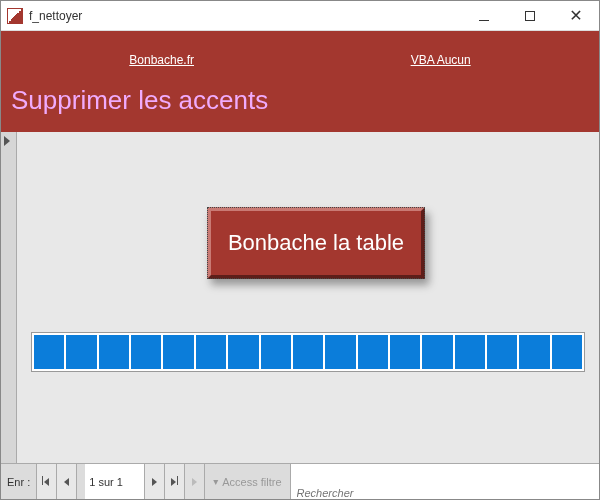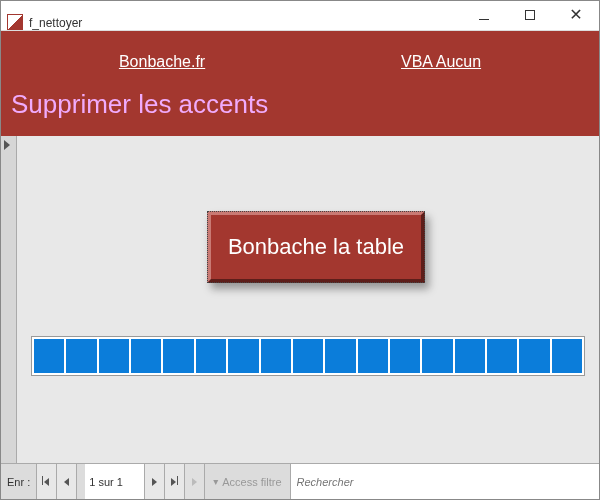--- a/index.html
+++ b/index.html
@@ -8,21 +8,21 @@
     width: 600px; height: 500px;
     border: 1px solid #888;
     display: flex; flex-direction: column;
     background: #fff;
     position: relative;
   }
   
   .titlebar {
     height: 30px;
     background: #fff;
-    display: flex; align-items: flex-end;
+    display: flex; align-items: center;
     border-bottom: 1px solid #ddd;
   }
   .titlebar-icon {
     width: 16px; height: 16px;
     margin: 0 6px;
     border: 1px solid #a3372f;
     background: linear-gradient(135deg, #fff 50%, #a3372f 50%);
   }
   .titlebar-text { font-size: 12px; color: #333; flex: 0 0 auto; }
   .titlebar-spacer { flex: 1; }
@@ -41,21 +41,21 @@
     color: #fff;
     padding: 14px 10px 16px 10px;
   }
   .header-links {
     display: flex;
     justify-content: space-around;
     padding: 8px 10px 18px 10px;
   }
   .header-links a {
     color: #fff;
-    font-size: 16px;
+    font-size: 12px;
     text-decoration: underline;
     cursor: pointer;
   }
   .header-title {
     font-size: 26px;
     color: #f0abfc;
     font-weight: 400;
   }
 
   
@@ -148,21 +148,21 @@
     margin-left: 8px;
   }
   .recnav .filter {
     padding: 0 8px;
     display:flex; align-items:center; gap:4px;
     color:#999;
     border-right:1px solid #aaa;
   }
   .recnav .search {
     flex:1; padding:0 6px;
-    display:flex; align-items:center;
+    display:flex; align-items:flex-end;
     color:#888;
     font-style: italic;
     background:#fff;
   }
   .recnav .search input {
     border:none; outline:none; width:100%; font-size:11px; font-style:italic; color:#555; background:transparent;
   }
   .tri-first::before{content:"";display:inline-block;border-top:4px solid transparent;border-bottom:4px solid transparent;border-right:5px solid #555;}
   .tri-first::after{content:"";display:inline-block;width:1px;height:9px;background:#555;margin-left:-7px;vertical-align:top;}
   .tri-prev{width:0;height:0;border-top:4px solid transparent;border-bottom:4px solid transparent;border-right:5px solid #555;}

